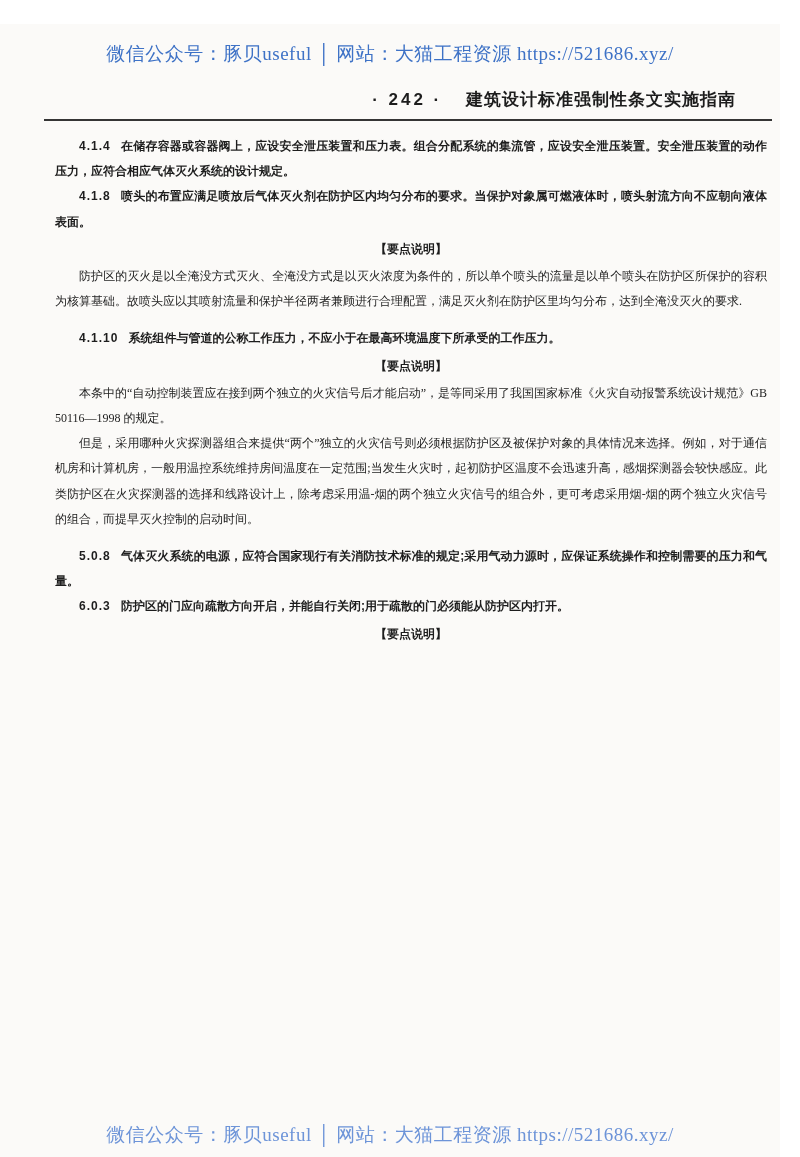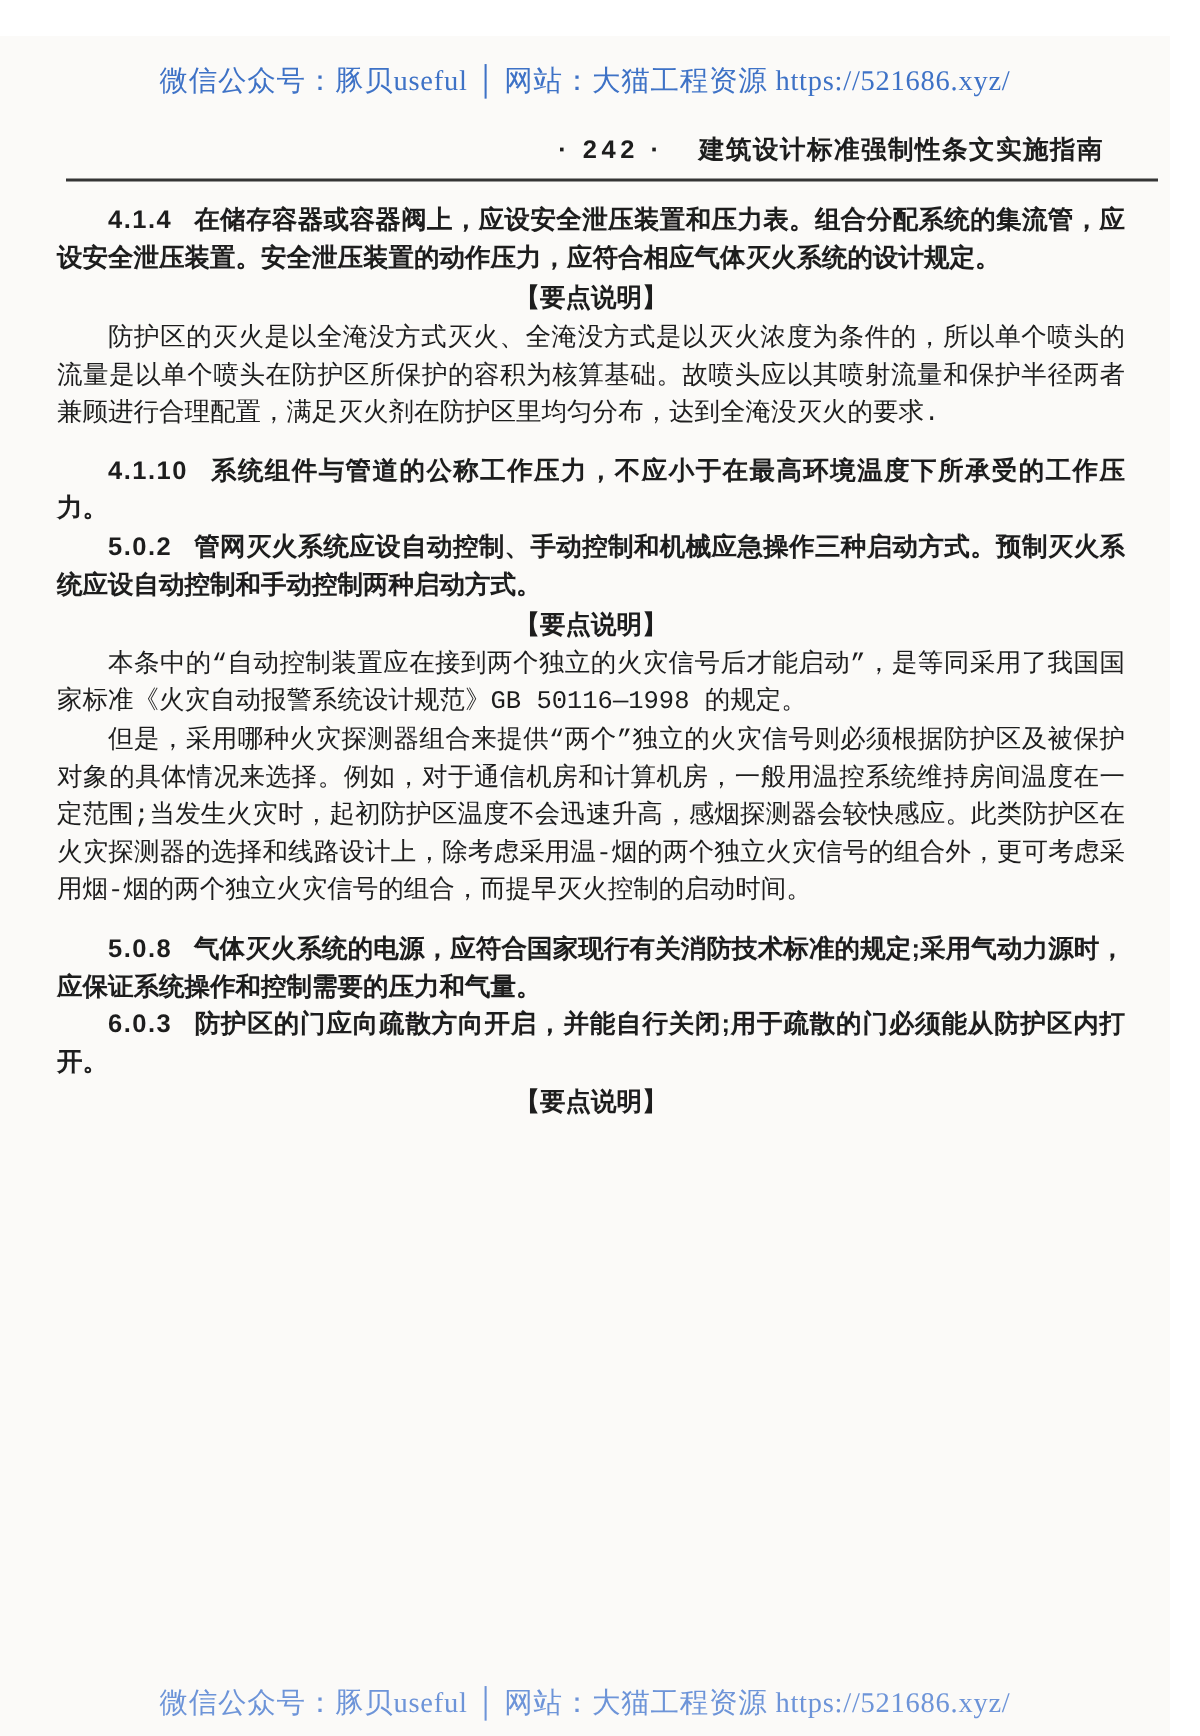--- a/index.html
+++ b/index.html
@@ -56,34 +56,34 @@
     top: 95px;
     left: 44px;
     width: 728px;
     height: 0;
     border-top: 2.5px solid var(--rule, #353535);
   }
   
   .body-text {
     position: absolute;
     top: 110px;
-    left: 38px;
+    left: 55px;
     width: 712px;
-    font-size: 17px;
+    font-size: 12px;
     line-height: 25.2px;
     text-align: justify;
   }
   .body-text p { margin: 0; text-indent: 2em; }
   .clause {
     font-family: "Liberation Sans", sans-serif;
     font-weight: bold;
   }
   .clause .num { margin-right: 0.85em; letter-spacing: 1px; }
   .note {
-    font-family: Liberation Mono, monospace;
+    font-family: Liberation Serif, serif;
     font-weight: normal;
   }
   .note-heading {
     text-indent: 0 !important;
     text-align: center;
     font-family: "Liberation Sans", sans-serif;
     font-weight: bold;
     margin: 2px 0 2px 0 !important;
   }
   .gap { margin-top: 12px !important; }
@@ -98,28 +98,28 @@
   <div class="running-head">
     <span class="pageno">· 242 ·</span>
     <span>建筑设计标准强制性条文实施指南</span>
   </div>
   <div class="head-rule"></div>
 
   <div class="body-text">
 
     <p class="clause"><span class="num">4.1.4</span><span>在储存容器或容器阀上，应设安全泄压装置和压力表。组合分配系统的集流管，应设安全泄压装置。安全泄压装置的动作压力，应符合相应气体灭火系统的设计规定。</span></p>
 
+    <p class="clause"><span class="num">4.1.8</span><span>喷头的布置应满足喷放后气体灭火剂在防护区内均匀分布的要求。当保护对象属可燃液体时，喷头射流方向不应朝向液体表面。</span></p>
 
     <p class="note-heading">【要点说明】</p>
 
     <p class="note">防护区的灭火是以全淹没方式灭火、全淹没方式是以灭火浓度为条件的，所以单个喷头的流量是以单个喷头在防护区所保护的容积为核算基础。故喷头应以其喷射流量和保护半径两者兼顾进行合理配置，满足灭火剂在防护区里均匀分布，达到全淹没灭火的要求.</p>
 
     <p class="clause gap"><span class="num">4.1.10</span><span>系统组件与管道的公称工作压力，不应小于在最高环境温度下所承受的工作压力。</span></p>
 
-    <p class="clause"><span class="num">5.0.2</span><span>管网灭火系统应设自动控制、手动控制和机械应急操作三种启动方式。预制灭火系统应设自动控制和手动控制两种启动方式。</span></p>
 
 
     <p class="note-heading">【要点说明】</p>
 
     <p class="note">本条中的“自动控制装置应在接到两个独立的火灾信号后才能启动”，是等同采用了我国国家标准《火灾自动报警系统设计规范》GB 50116—1998 的规定。</p>
 
     <p class="note">但是，采用哪种火灾探测器组合来提供“两个”独立的火灾信号则必须根据防护区及被保护对象的具体情况来选择。例如，对于通信机房和计算机房，一般用温控系统维持房间温度在一定范围;当发生火灾时，起初防护区温度不会迅速升高，感烟探测器会较快感应。此类防护区在火灾探测器的选择和线路设计上，除考虑采用温-烟的两个独立火灾信号的组合外，更可考虑采用烟-烟的两个独立火灾信号的组合，而提早灭火控制的启动时间。</p>
 
     <p class="clause gap"><span class="num">5.0.8</span><span>气体灭火系统的电源，应符合国家现行有关消防技术标准的规定;采用气动力源时，应保证系统操作和控制需要的压力和气量。</span></p>
 

